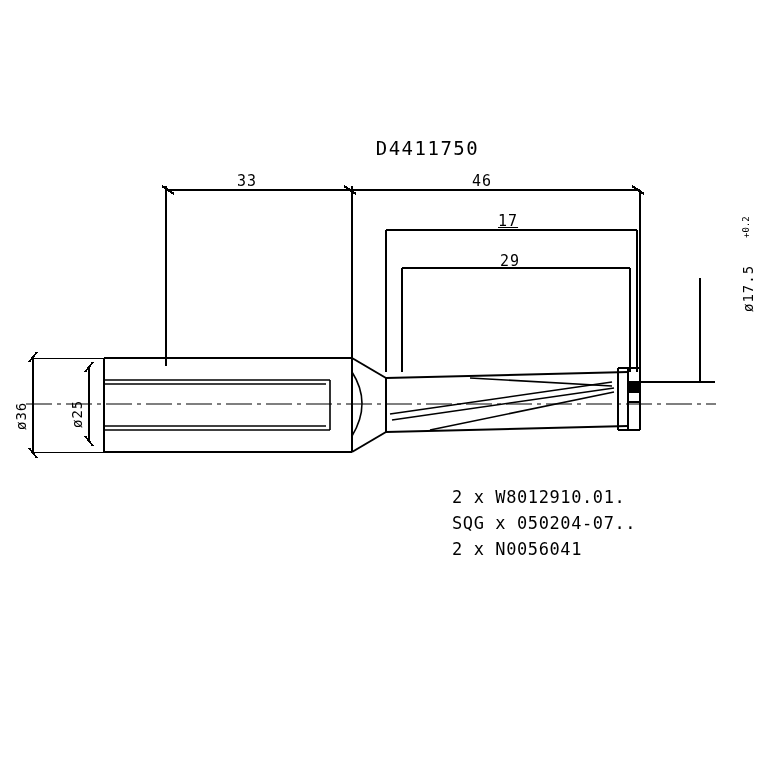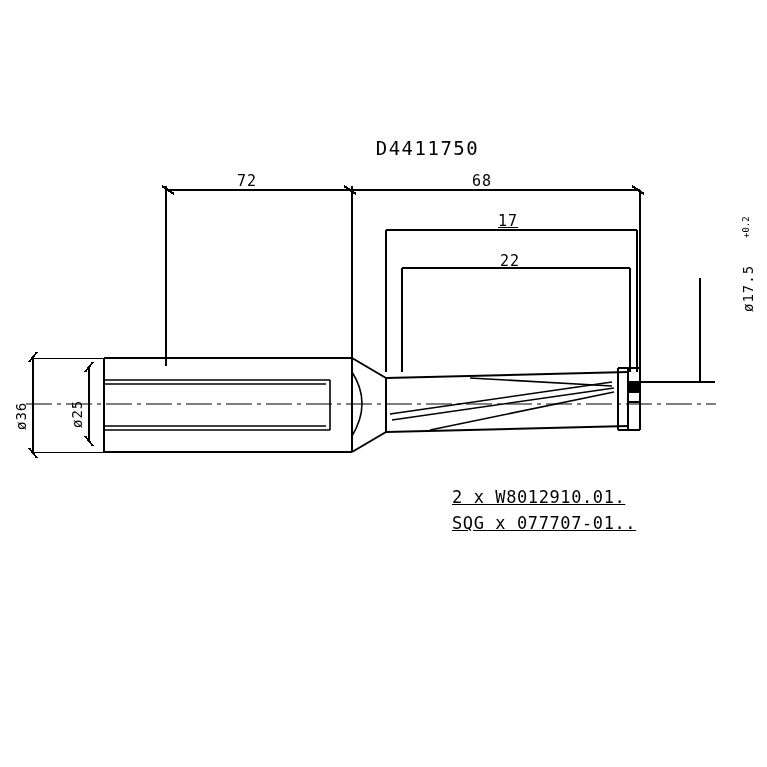--- a/index.html
+++ b/index.html
@@ -79,21 +79,20 @@
     position: absolute;
     left: 452px;
     top: 484px;
     font-size: 17px;
     line-height: 26px;
     letter-spacing: 0.6px;
   }
   #spec-list .spec-line {
     display: block;
     white-space: pre;
-    text-decoration: underline;
   }
 </style>
 </head>
 <body>
 
 <svg id="drawing-canvas" viewBox="0 0 767 767" xmlns="http://www.w3.org/2000/svg">
 
   <rect x="0" y="0" width="767" height="767" fill="#ffffff"></rect>
 
   <g stroke="#000000" stroke-width="1.3" fill="none" shape-rendering="crispEdges">
@@ -186,35 +185,36 @@
   </g>
 
   <g stroke="#000000" stroke-width="1.2">
     <line x1="26" y1="404" x2="716" y2="404" stroke-dasharray="26,5,4,5"></line>
   </g>
 
 </svg>
 
 <div class="txt" id="part-title">D4411750</div>
 
-<div class="txt dim-label" id="dim-56">72</div>
-
-<div class="txt dim-label" id="dim-89">68</div>
+<div class="txt dim-label" id="dim-56">33</div>
+
+<div class="txt dim-label" id="dim-89">46</div>
 
 <div class="txt dim-label" id="dim-17">17</div>
 
-<div class="txt dim-label" id="dim-22">22</div>
+<div class="txt dim-label" id="dim-22">29</div>
 
 <div class="txt vert-label" id="dia-36">ø36</div>
 
 <div class="txt vert-label" id="dia-25">ø25</div>
 
 <div class="txt vert-label" id="dia-175">ø17.5</div>
 
 <div id="tolerance-stack">
   <span class="tol-hi">+0.2</span>
   
 </div>
 
 <div id="spec-list">
   <span class="spec-line">2 x W8012910.01.</span>
-  <span class="spec-line">SQG x 077707-01..</span>
+  <span class="spec-line">SQG x 050204-07..</span>
+  <span class="spec-line">2 x N0056041</span>
 </div>
 
 </body></html>

